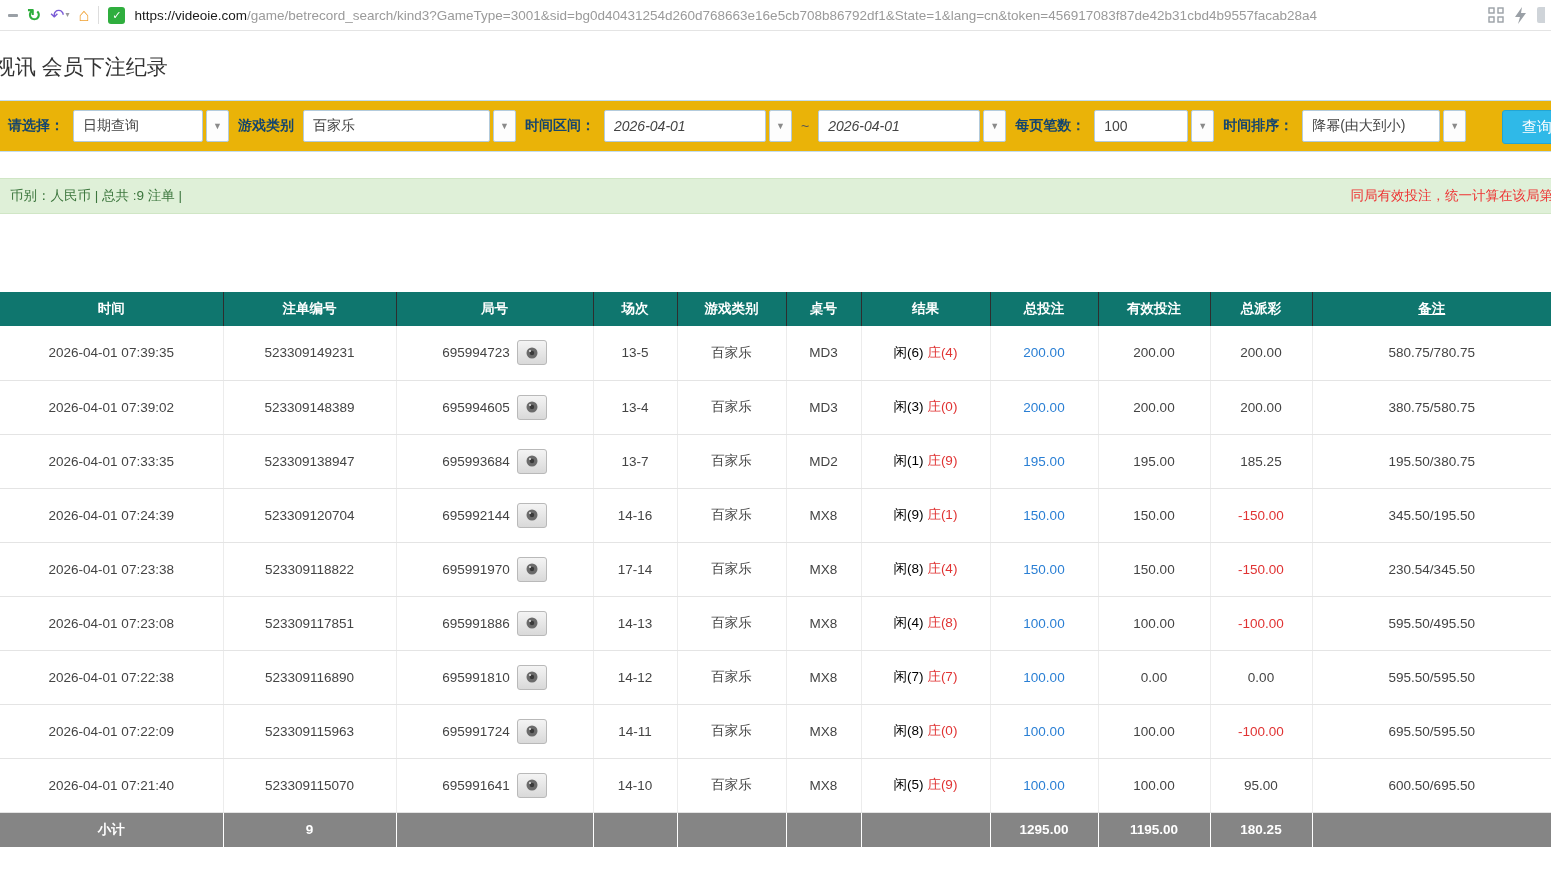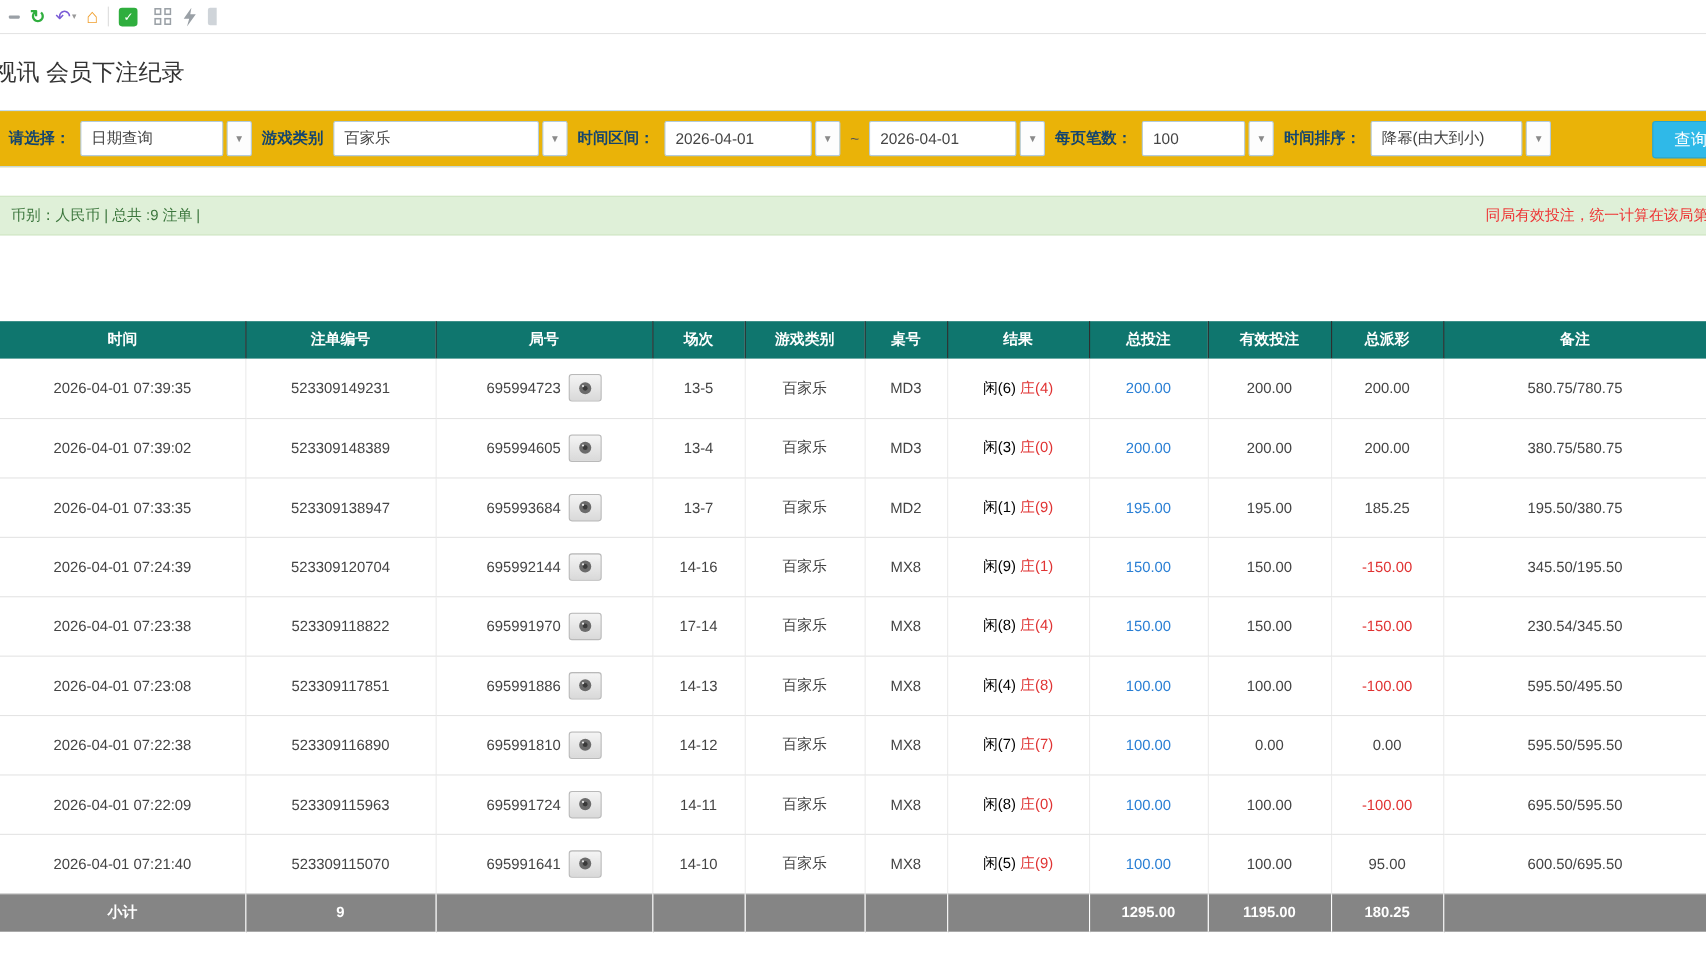--- a/index.html
+++ b/index.html
@@ -53,21 +53,21 @@
   .cfield {
     height:32px; background:#fff; border:1px solid #b3cbdc;
     display:flex; align-items:center; padding:0 9px; font-size:14px; color:#444;
     border-radius:2px; flex:1; overflow:hidden;
   }
   .carrow {
     width:23px; height:32px; margin-left:3px; border:1px solid #b3cbdc; border-radius:2px;
     background:#fdfdfd; color:#8a8a8a; font-size:9px;
     display:flex; align-items:center; justify-content:center; cursor:pointer; flex:0 0 auto;
   }
-  .w156 { width:156px; } .w213 { width:213px; } .w188 { width:160px; }
+  .w156 { width:156px; } .w213 { width:213px; } .w188 { width:188px;font-style:italic; }
   .w120 { width:120px; } .w196 { width:164px;text-align:center; }
   .tilde { color:#555; }
   .search-btn {
     position:absolute; right:-21px; top:9px; width:70px; height:34px;
     background:#2fb9e8; color:#fff; border:1px solid #22a5d4; border-radius:3px;
     font-size:15px; font-family:"Liberation Sans", sans-serif; cursor:pointer;
   }
 
   
   .summary {
@@ -81,21 +81,21 @@
 
   
   table.records {
     margin-top:78px; width:1551px; table-layout:fixed; border-collapse:collapse;
     font-size:13.5px;
   }
   table.records thead th {
     background:#0f766e; color:#fff; font-weight:bold; height:34px;
     border-right:1px solid #2e2e2e; padding:0 4px;
   }
-  table.records thead th:last-child { border-right:none; }
+  table.records thead th:last-child { border-right:none;text-decoration:underline; }
   table.records tbody td {
     height:54px; text-align:center; color:#444; background:#fff;
     border-bottom:1px solid #e4e4e4; border-right:1px solid #ececec;
     padding:0 4px; overflow:hidden;
   }
   table.records tbody td:last-child { border-right:none; }
   .rid-wrap { display:inline-flex; align-items:center; gap:7px; }
   .vid-btn {
     display:inline-flex; align-items:center; justify-content:center;
     width:30px; height:25px; border:1px solid #b9b9b9; border-radius:3px;
@@ -118,20 +118,23 @@
 <div class="browser">
   <span class="frag"></span>
   <span class="bico refresh">↻</span>
   <span class="bico undo">
       <span>↶</span>
       <span class="caret-mini">▾</span>
     </span>
   <span class="bico home">⌂</span>
   <span class="vsep"></span>
   <span class="shield">✓</span>
+  <div class="urlbar">
+    <span class="host">https://videoie.com</span><span class="path">/game/betrecord_search/kind3?GameType=3001&amp;sid=bg0d40431254d260d768663e16e5cb708b86792df1&amp;State=1&amp;lang=cn&amp;token=456917083f87de42b31cbd4b9557facab28a4</span>
+  </div>
   <div class="right-icos">
     <svg width="16" height="16" viewBox="0 0 16 16">
       <rect x="1" y="1" width="5" height="5" fill="none" stroke="#9aa0a6" stroke-width="1.4"></rect>
       <rect x="10" y="1" width="5" height="5" fill="none" stroke="#9aa0a6" stroke-width="1.4"></rect>
       <rect x="1" y="10" width="5" height="5" fill="none" stroke="#9aa0a6" stroke-width="1.4"></rect>
       <rect x="10" y="10" width="5" height="5" fill="none" stroke="#9aa0a6" stroke-width="1.4"></rect>
     </svg>
     <svg width="13" height="17" viewBox="0 0 13 17">
       <polygon points="8,0 1,10 6,10 4,17 12,6 7,6" fill="#9aa0a6"></polygon>
     </svg>

